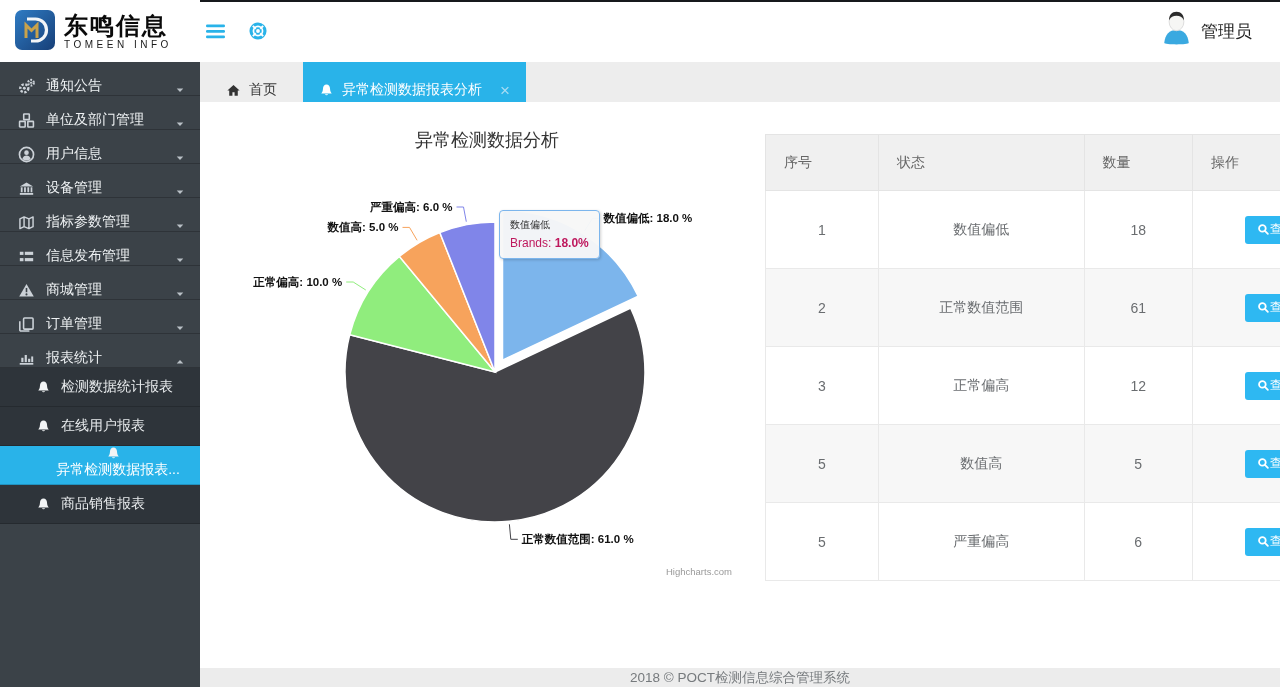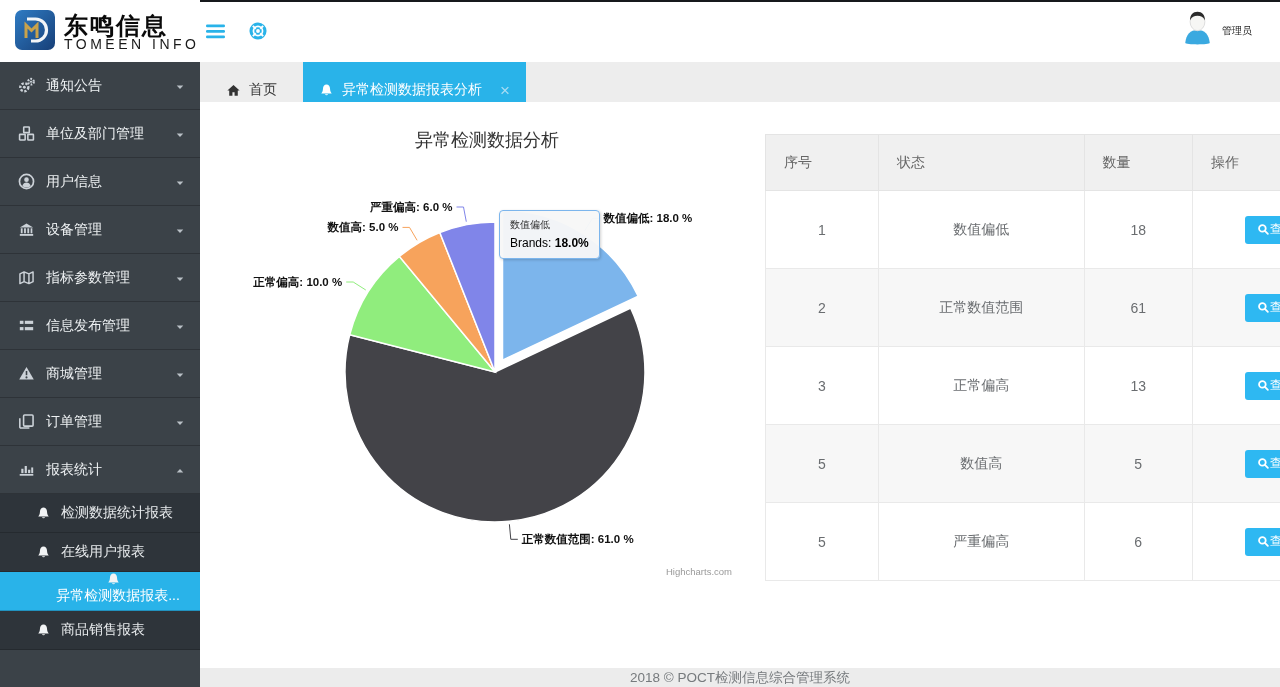--- a/index.html
+++ b/index.html
@@ -4,29 +4,29 @@
 <style>
   * { box-sizing: border-box; margin: 0; padding: 0; }
   html,body { width:1280px; height:687px; overflow:hidden; background:#fff;
     font-family:"Liberation Sans", sans-serif; font-size:14px; color:#333; }
 
   
   .header { position:absolute; top:0; left:0; right:0; height:62px; background:#fff; z-index:5; }
   .top-strip { position:absolute; top:0; left:200px; right:0; height:2px; background:#17191c; }
   .logo { position:absolute; left:14px; top:9px; display:flex; align-items:center; gap:8px; width:186px; }
   .logo-text .cn { font-size:24px; font-weight:bold; color:#0a0a0a; letter-spacing:2px; line-height:26px; }
-  .logo-text .en { font-size:14px; color:#1a1a1a; letter-spacing:3.5px; line-height:11px; }
+  .logo-text .en { font-size:10px; color:#1a1a1a; letter-spacing:3.5px; line-height:11px; }
   .hdr-icons { position:absolute; left:206px; top:0; height:62px; display:flex; align-items:center; gap:24px; }
   .hdr-btn { color:#29b3e9; cursor:pointer; display:flex; align-items:center; }
   .hdr-user { position:absolute; right:28px; top:0; height:62px; display:flex; align-items:center; gap:8px; cursor:pointer; }
-  .hdr-user .uname { font-size:10px; color:#222; }
+  .hdr-user .uname { font-size:17px; color:#222; }
 
   
   .sidebar { position:absolute; top:62px; left:0; width:200px; bottom:0; background:#3b4248; z-index:4; }
-  .nav-item { height:48px; display:flex; align-items:center; padding:0 14px 0 18px;
+  .nav-item { height:34px; display:flex; align-items:flex-end; padding:0 14px 0 18px;
     color:#eef1f3; cursor:pointer; border-bottom:1px solid rgba(0,0,0,.22); }
   .nav-item .ic { width:17px; height:17px; margin-right:11px; color:#ccd2d8; flex:0 0 auto; }
   .nav-item .lbl { font-size:14px; }
   .nav-item .caret { margin-left:auto; width:12px; height:12px; color:#b9c0c6; }
   .submenu { background:#2e343a; }
   .sub-item { height:39px; display:flex; align-items:center; padding-left:36px;
     color:#e8ebed; cursor:pointer; border-bottom:1px solid rgba(0,0,0,.18); }
   .sub-item .ic { width:15px; height:15px; margin-right:10px; color:#f2f4f5; flex:0 0 auto; }
   .sub-item.active { background:#29b3e9; color:#fff;flex-direction:column; }
 
@@ -45,21 +45,21 @@
   .chart-panel { position:absolute; left:10px; top:0; width:530px; height:500px; }
   .chart-title { position:absolute; top:26px; left:12px; width:100%; text-align:center;
     font-family:"Liberation Serif", serif; font-size:18px; color:#333; }
   .pie-svg { position:absolute; left:0; top:0; }
   .pie-label { font-size:11.5px; font-weight:bold; fill:#111;
     paint-order:stroke; stroke:#ffffff; stroke-width:3px; stroke-linejoin:round; }
   .hc-tooltip { position:absolute; left:289px; top:108px; min-width:88px;
     background:rgba(247,247,247,.96); border:1px solid #7cb5ec; border-radius:4px;
     padding:7px 10px 8px; box-shadow:1px 1px 3px rgba(0,0,0,.18); pointer-events:none; z-index:3; }
   .tt-cat { font-size:10px; color:#333; margin-bottom:4px; }
-  .tt-val { font-size:12px; color:#000000; }
+  .tt-val { font-size:12px; color:#be185d; }
   .tt-val b { font-weight:bold; }
   .hc-credit { position:absolute; right:8px; top:464px; font-size:9.5px; color:#999; cursor:pointer; }
 
   
   .table-panel { position:absolute; left:565px; top:32px; width:594px; }
   table { width:100%; border-collapse:collapse; color:#6a6d70; }
   th { height:56px; background:#f0f0f0; border:1px solid #e4e4e4; font-weight:normal;
     text-align:left; padding-left:18px; font-size:14px; color:#666; }
   td { height:78px; border:1px solid #e9e9e9; text-align:center; font-size:14px; }
   tbody tr:nth-child(even) td { background:#f7f7f7; }
@@ -386,21 +386,21 @@
                       <circle cx="5.8" cy="5.8" r="3.6" fill="none" stroke="currentColor" stroke-width="1.9"></circle>
                       <path d="M8.5 8.5l3.2 3.2" stroke="currentColor" stroke-width="1.9" stroke-linecap="round"></path>
                     </svg>
                   </span>
                   <span>查看</span>
                 </button></td>
             </tr>
             <tr>
               <td>3</td>
               <td>正常偏高</td>
-              <td>13</td>
+              <td>12</td>
               <td><button class="btn-view">
                   <span class="ic">
                     <svg viewBox="0 0 14 14" fill="currentColor">
                       <circle cx="5.8" cy="5.8" r="3.6" fill="none" stroke="currentColor" stroke-width="1.9"></circle>
                       <path d="M8.5 8.5l3.2 3.2" stroke="currentColor" stroke-width="1.9" stroke-linecap="round"></path>
                     </svg>
                   </span>
                   <span>查看</span>
                 </button></td>
             </tr>

